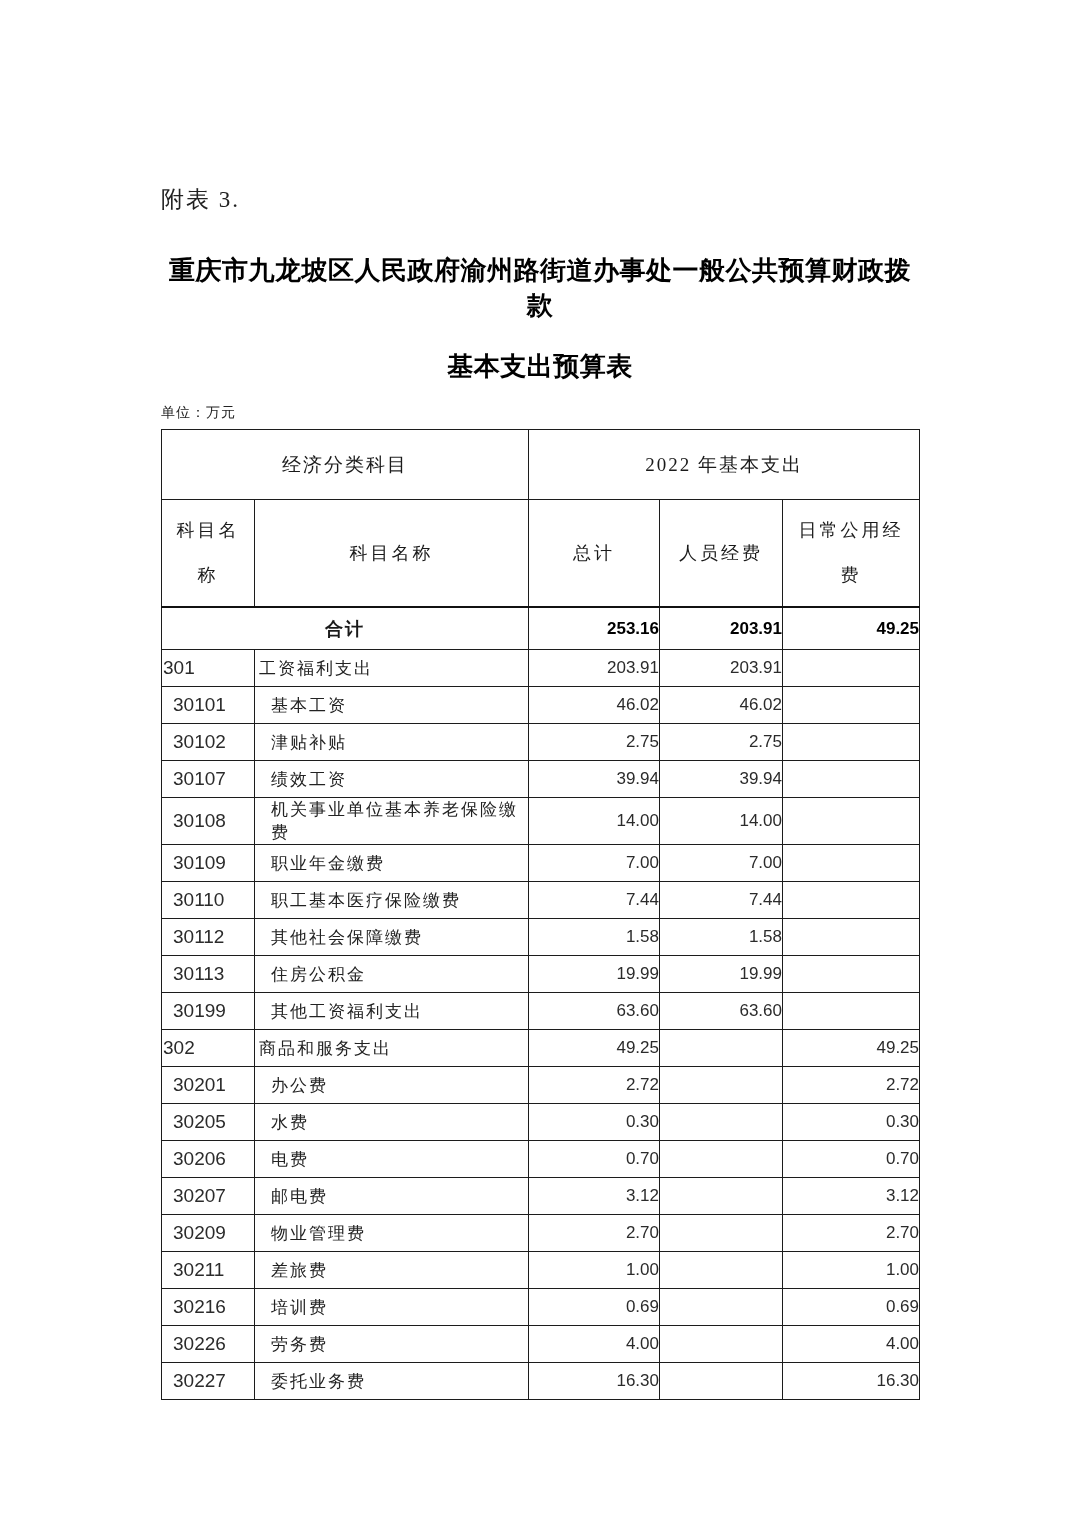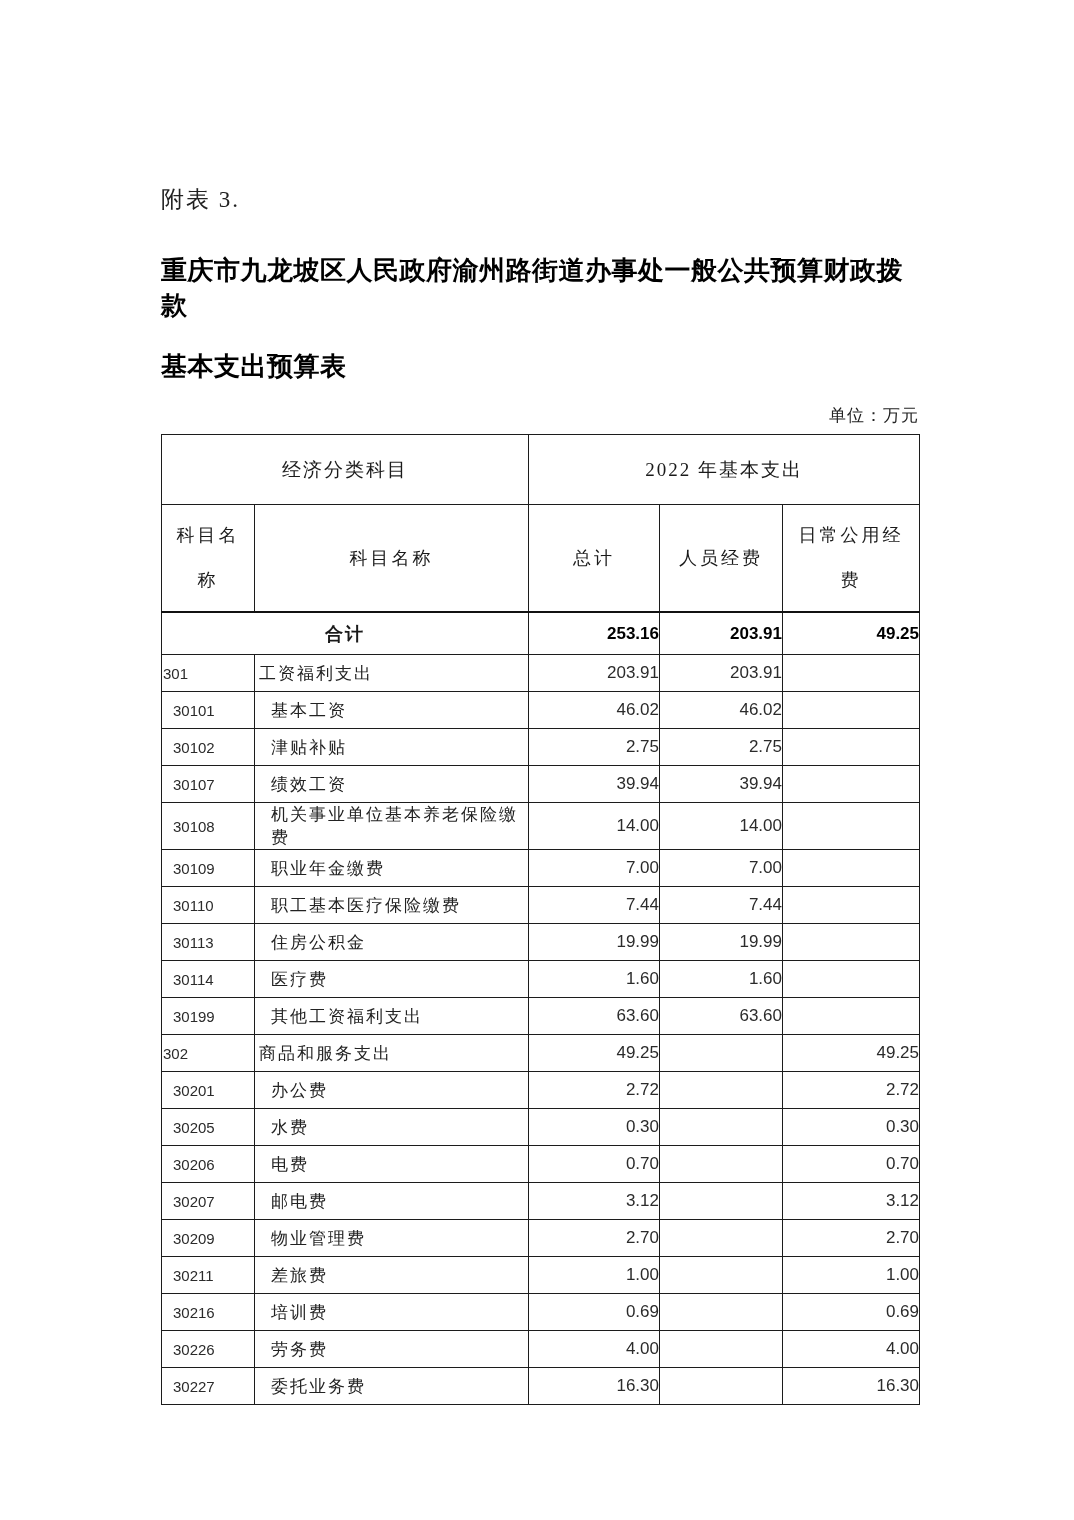--- a/index.html
+++ b/index.html
@@ -30,28 +30,27 @@
     margin-top: 184px;
     font-size: 23px;
     letter-spacing: 2px;
     color: #222;
   }
   .doc-title {
     font-family: "Liberation Sans", "DejaVu Sans", sans-serif;
     font-weight: bold;
     font-size: 26px;
     color: #000;
-    text-align: left;
+    text-align: center;
     letter-spacing: 0.5px;
   }
   .doc-title.line1 { margin-top: 38px; }
   .doc-title.line2 { margin-top: 26px; }
   .unit-label {
-    text-align: right;
-    font-size: 17px;
+    font-size: 14px;
     letter-spacing: 1px;
     margin-top: 20px;
     margin-bottom: 7px;
     color: #222;
   }
   table.budget {
     border-collapse: collapse;
     table-layout: fixed;
     width: 758px;
     background: #fff;
@@ -91,21 +90,21 @@
     font-weight: bold;
   }
   tr.total-row .total-label {
     text-align: center;
     font-size: 18px;
     letter-spacing: 2px;
   }
   tbody tr.data-row td { height: 36px; }
   td.code {
     font-family: "Liberation Sans", "DejaVu Sans", sans-serif;
-    font-size: 15px;
+    font-size: 19px;
     color: #2b2b2b;
     text-align: left;
   }
   td.name {
     font-size: 17px;
     letter-spacing: 2px;
     text-align: left;
     color: #222;
   }
   td.num {
@@ -206,34 +205,34 @@
             <td class="num"></td>
           </tr>
           <tr class="data-row level2">
             <td class="code">30110</td>
             <td class="name">职工基本医疗保险缴费</td>
             <td class="num">7.44</td>
             <td class="num">7.44</td>
             <td class="num"></td>
           </tr>
           <tr class="data-row level2">
+            <td class="code">30112</td>
+            <td class="name">其他社会保障缴费</td>
+            <td class="num">1.58</td>
+            <td class="num">1.58</td>
+            <td class="num"></td>
+          </tr>
+          <tr class="data-row level2">
             <td class="code">30113</td>
             <td class="name">住房公积金</td>
             <td class="num">19.99</td>
             <td class="num">19.99</td>
             <td class="num"></td>
           </tr>
           <tr class="data-row level2">
-            <td class="code">30114</td>
-            <td class="name">医疗费</td>
-            <td class="num">1.60</td>
-            <td class="num">1.60</td>
-            <td class="num"></td>
-          </tr>
-          <tr class="data-row level2">
             <td class="code">30199</td>
             <td class="name">其他工资福利支出</td>
             <td class="num">63.60</td>
             <td class="num">63.60</td>
             <td class="num"></td>
           </tr>
           <tr class="data-row level1">
             <td class="code">302</td>
             <td class="name">商品和服务支出</td>
             <td class="num">49.25</td>

